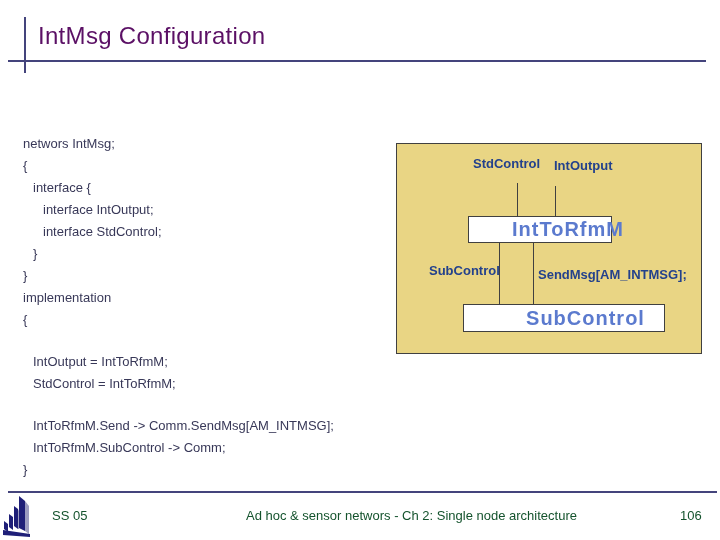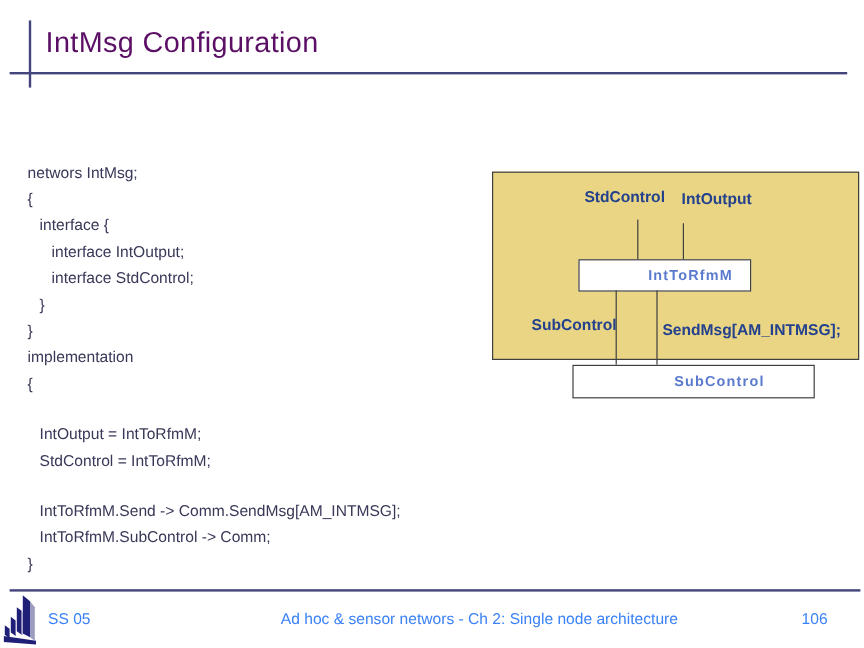--- a/index.html
+++ b/index.html
@@ -14,41 +14,41 @@
               color:#5b1065;letter-spacing:.3px;white-space:nowrap;}
 
   
   .code{position:absolute;left:23px;top:133px;font-size:13px;color:#383858;}
   .code-line{height:22px;line-height:22px;white-space:pre;}
   .ind1{padding-left:10px;}
   .ind2{padding-left:20px;}
   .gap{margin-top:20px;}
 
   
-  .diagram{position:absolute;left:410px;top:143px;width:306px;height:157px;
+  .diagram{position:absolute;left:396px;top:143px;width:306px;height:211px;
            background:#e9d584;border:1px solid #404040;box-sizing:border-box;}
   .dlabel{position:absolute;font-size:13px;font-weight:bold;color:#23418c;white-space:nowrap;}
   .lbl-stdcontrol{left:76px;top:12px;}
   .lbl-intoutput{left:157px;top:14px;text-align:right;}
   .lbl-subcontrol{left:32px;top:119px;}
   .lbl-sendmsg{left:141px;top:123px;}
   .vline{position:absolute;width:1px;background:#404040;}
   .line-a{left:120px;top:39px;height:34px;}
   .line-b{left:158px;top:42px;height:31px;}
   .line-c{left:102px;top:98px;height:62px;}
   .line-d{left:136px;top:98px;height:62px;}
   .comp-box{position:absolute;background:#ffffff;border:1px solid #404040;box-sizing:border-box;
-            text-align:center;font-weight:bold;color:#5b7ace;letter-spacing:1px;font-size:12px;padding-left:43px;}
+            text-align:center;font-weight:bold;color:#5b7ace;letter-spacing:1px;font-size:20px;padding-left:43px;}
   .box-inttorfmm{left:71px;top:72px;width:144px;height:27px;line-height:25px;}
   .box-genericcomm{left:66px;top:160px;width:202px;height:28px;line-height:26px;}
 
   
   .footer-line{position:absolute;left:8px;top:491px;width:709px;height:2px;background:#44447c;}
   .logo{position:absolute;left:3px;top:495px;}
-  .footer-text{position:absolute;font-size:13px;color:#3b82f6;white-space:nowrap;}
+  .footer-text{position:absolute;font-size:13px;color:#14532d;white-space:nowrap;margin-left:12px;}
   .sem{left:40px;top:508px;}
   .course{left:234px;top:508px;}
   .pagenum{left:668px;top:508px;}
 </style>
 </head>
 <body>
 
 <div class="slide">
 
   <div class="title-vline"></div>

